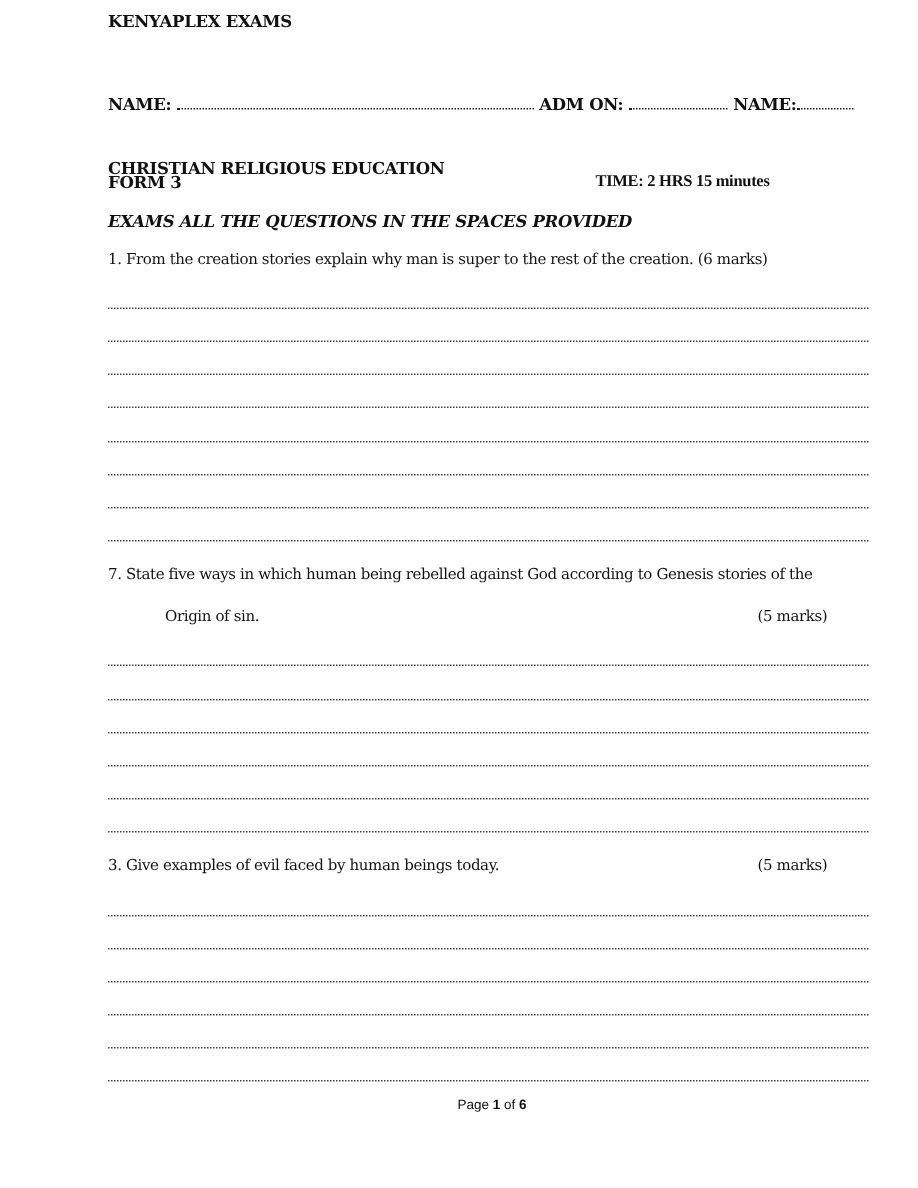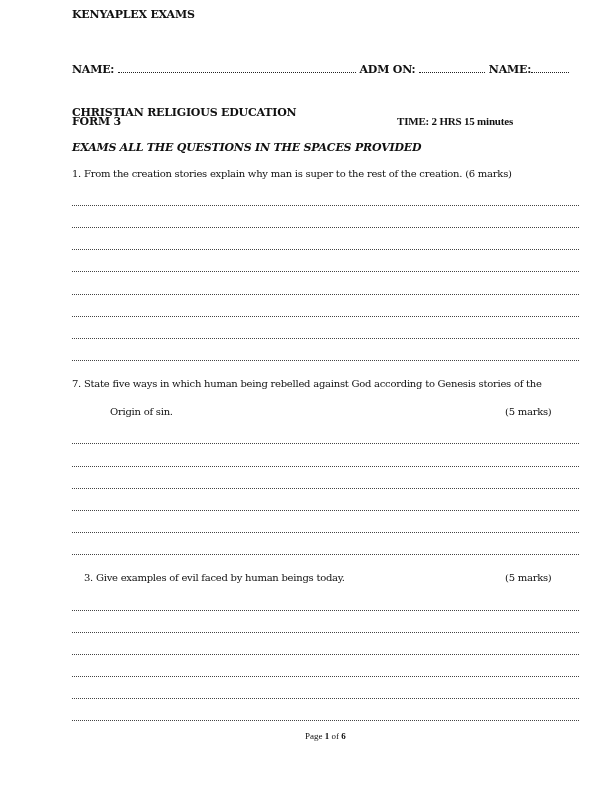--- a/index.html
+++ b/index.html
@@ -12,21 +12,21 @@
     .hdr { font-weight: bold; font-size: 11px; letter-spacing: -0.2px; }
     .body-text { font-size: 10px; letter-spacing: -0.25px; text-align: right; }
     .italic { font-style: italic; }
     .dots-line {
       position: absolute; left: 72px; width: 507px; height: 0;
       border-top: 1px dotted #444;
     }
     .fill {
       display: inline-block; border-bottom: 1px dotted #222; height: 9px; vertical-align: baseline;
     }
-    .footer { font-family: Liberation Serif, serif; font-size: 9px; }
+    .footer { font-family: Liberation Sans, sans-serif; font-size: 9px; }
     .footer b { font-weight: bold; }
   </style>
 </head>
 <body>
 
 <div>
 
   <div class="abs hdr" style="left:72px; top:8px;">KENYAPLEX EXAMS</div>
 
   <div class="abs hdr" style="left:72px; top:63px;">
@@ -61,21 +61,21 @@
   <div class="abs body-text" style="left:505px; top:406px;">(5 marks)</div>
   <div>
     <div class="dots-line" style="top:443px;"></div>
     <div class="dots-line" style="top:466px;"></div>
     <div class="dots-line" style="top:488px;"></div>
     <div class="dots-line" style="top:510px;"></div>
     <div class="dots-line" style="top:532px;"></div>
     <div class="dots-line" style="top:554px;"></div>
   </div>
 
-  <div class="abs body-text" style="left:84px; top:572px;">3. Give examples of evil faced by human beings today.</div>
+  <div class="abs body-text" style="left:72px; top:572px;">3. Give examples of evil faced by human beings today.</div>
   <div class="abs body-text" style="left:505px; top:572px;">(5 marks)</div>
   <div>
     <div class="dots-line" style="top:610px;"></div>
     <div class="dots-line" style="top:632px;"></div>
     <div class="dots-line" style="top:654px;"></div>
     <div class="dots-line" style="top:676px;"></div>
     <div class="dots-line" style="top:698px;"></div>
     <div class="dots-line" style="top:720px;"></div>
   </div>
 

